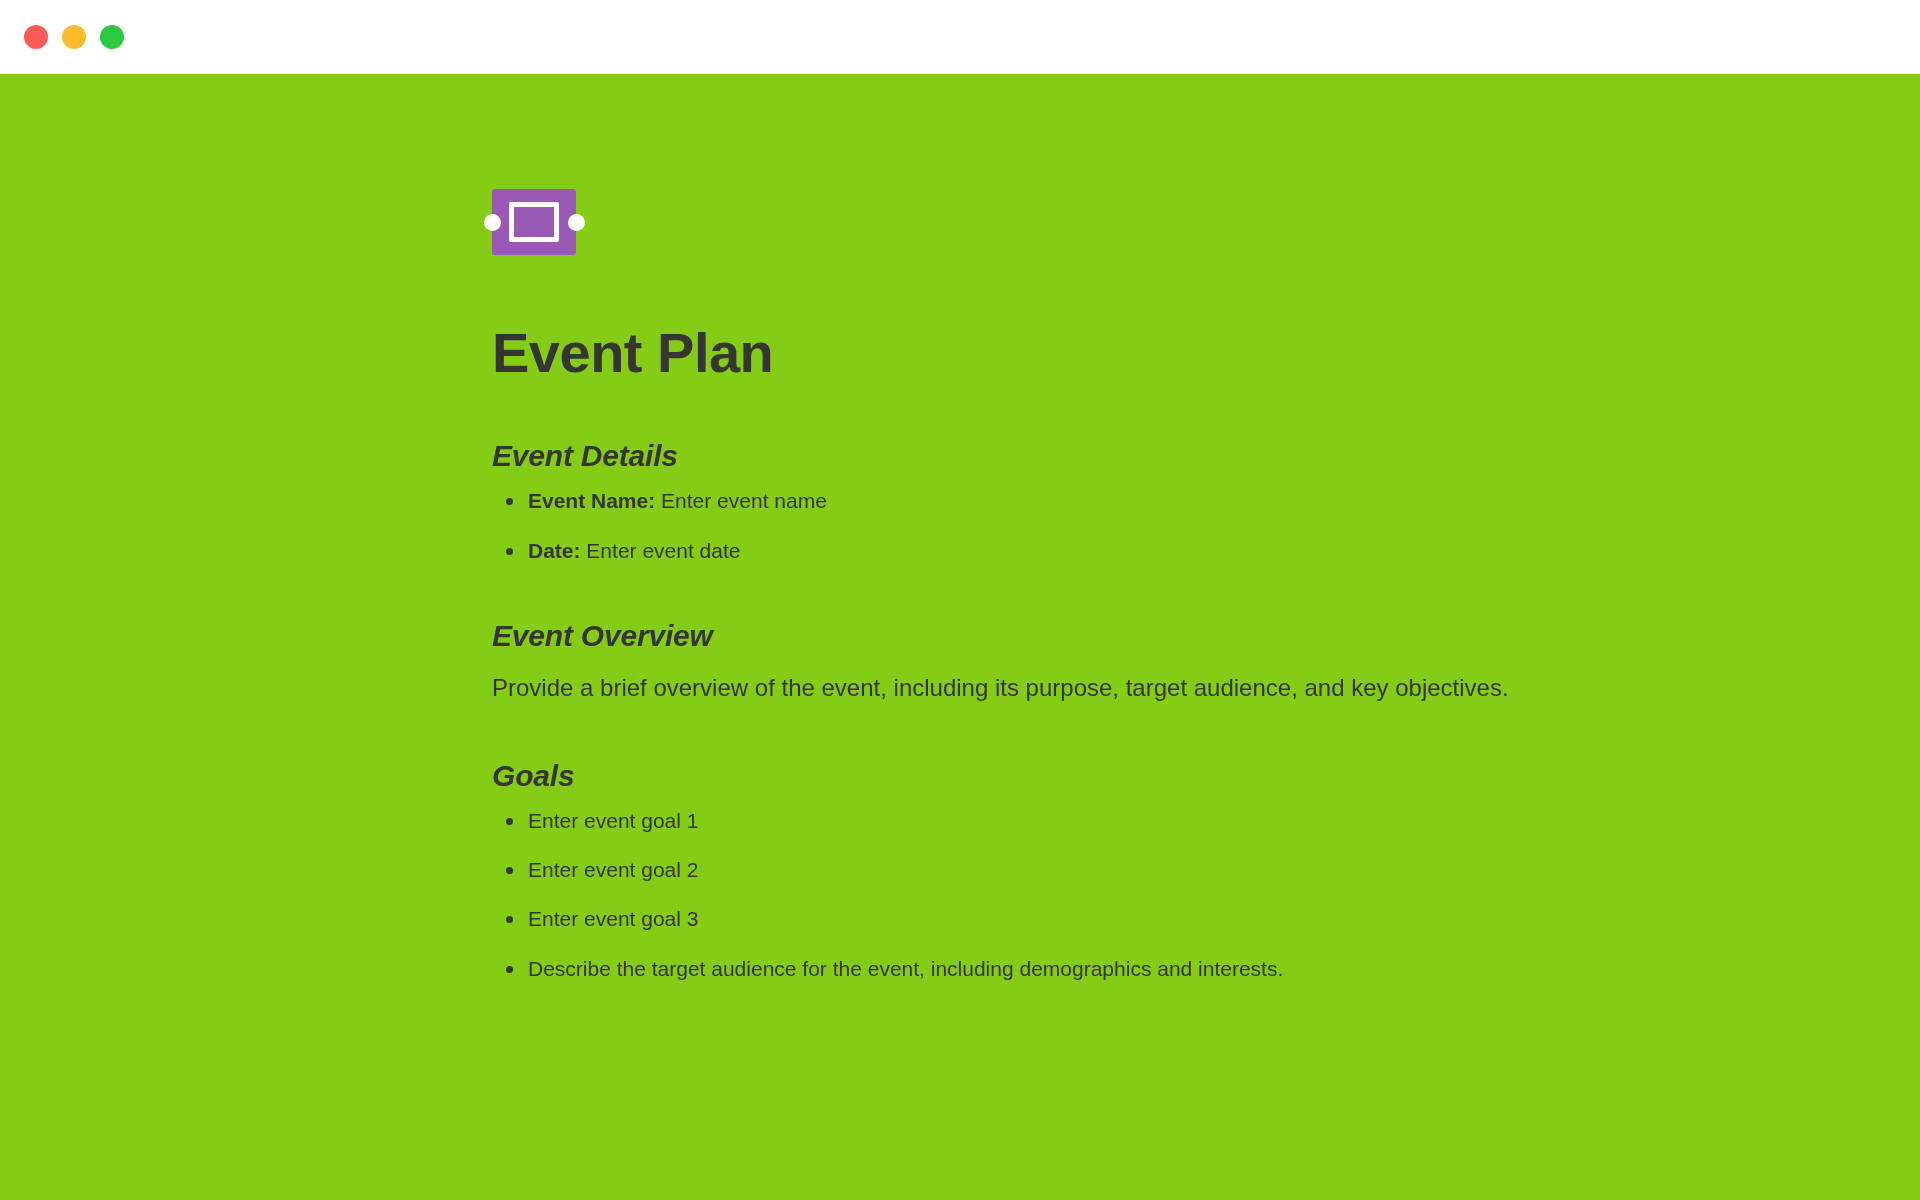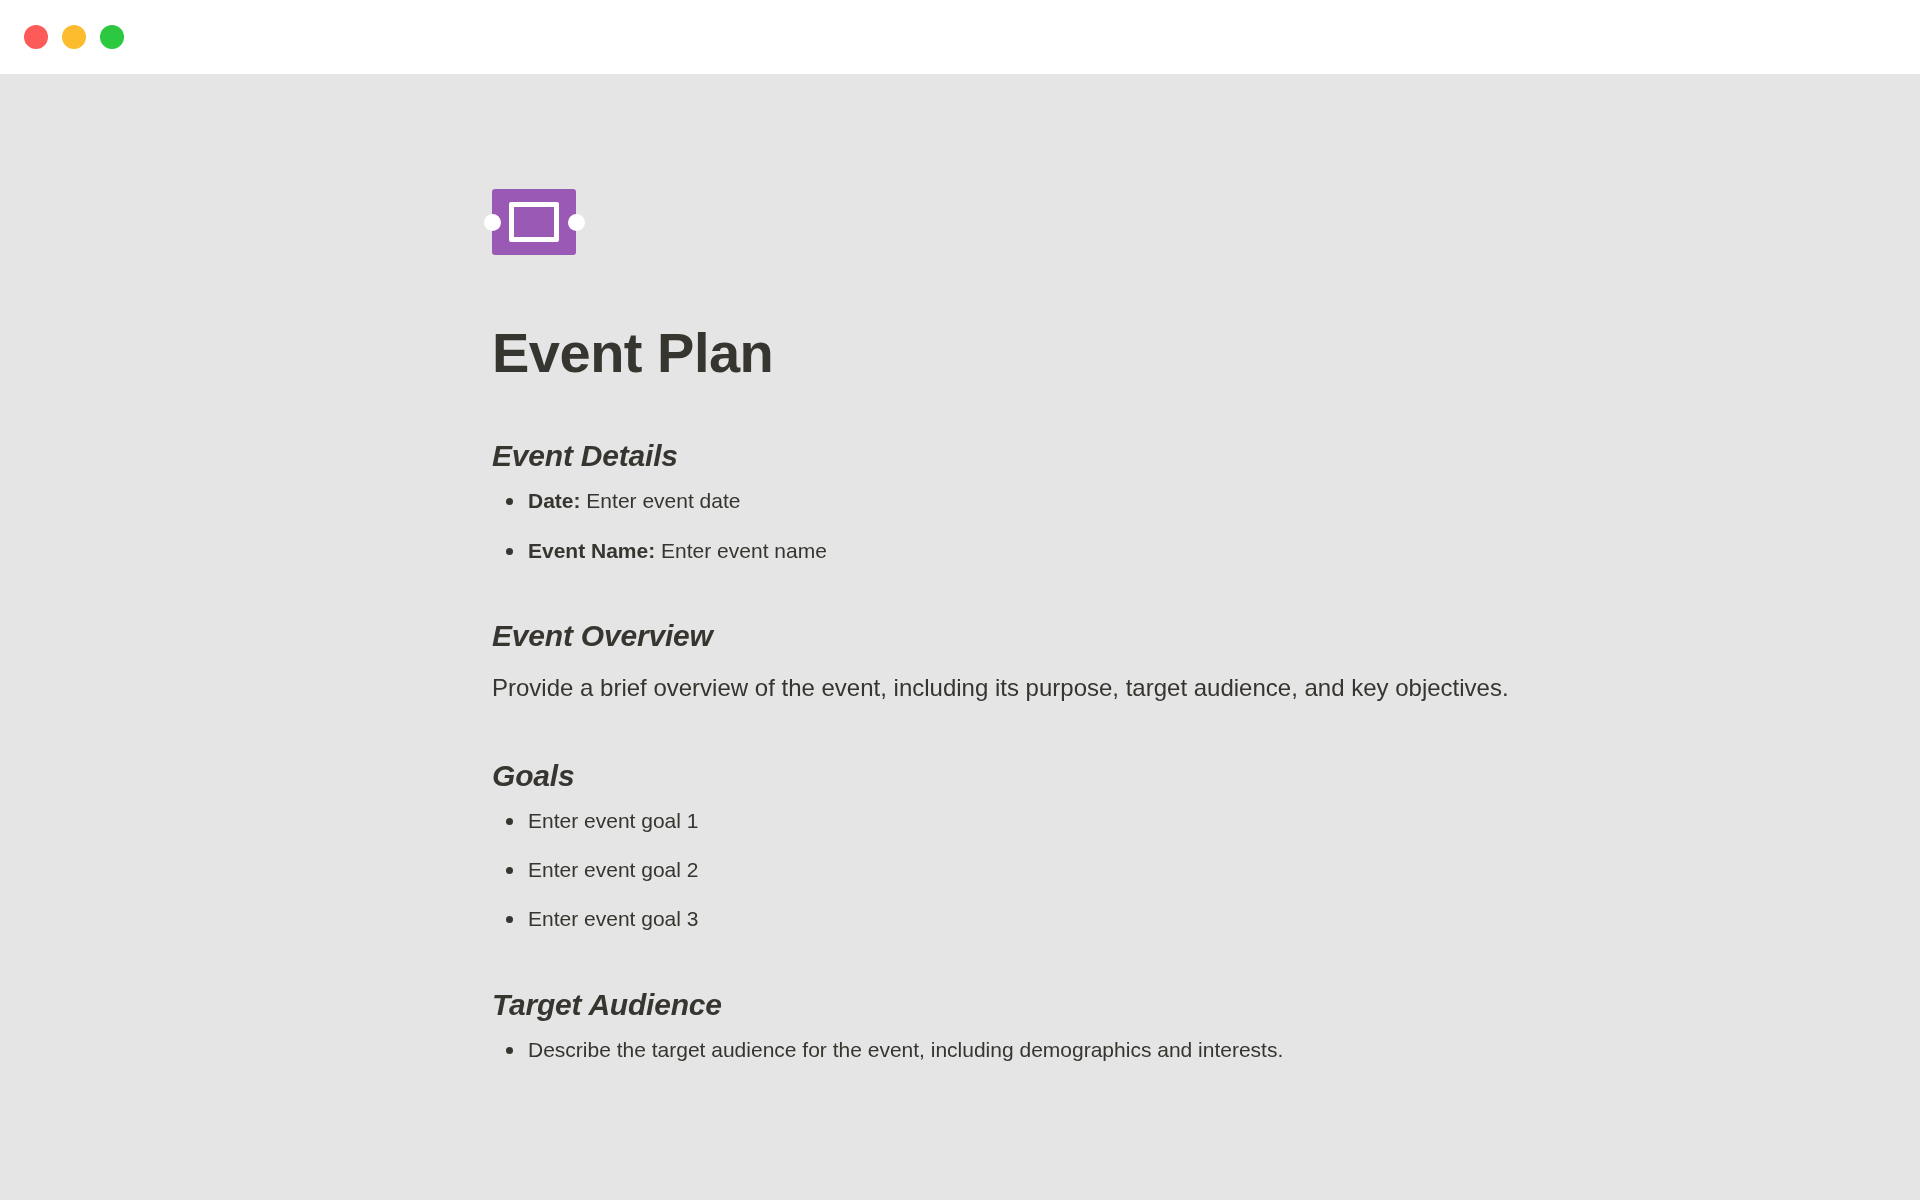--- a/index.html
+++ b/index.html
@@ -9,21 +9,21 @@
     width: 1920px;
     height: 1200px;
     background: #ffffff;
     font-family: "Liberation Sans", sans-serif;
     overflow: hidden;
   }
   .window {
     position: relative;
     width: 1920px;
     height: 1200px;
-    background: #e5e5e5;
+    background: #84cc16;
   }
   .titlebar {
     height: 74px;
     display: flex;
     align-items: center;
     padding-left: 24px;
     gap: 14px;
     background: #ffffff;
   }
   .dot {
@@ -144,46 +144,45 @@
       <div class="ticket-notch-l"></div>
       <div class="ticket-notch-r"></div>
       <div class="ticket-inner"></div>
     </div>
 
     <h1 class="doc-title">Event Plan</h1>
 
     <h2 class="section-title">Event Details</h2>
     <ul class="bullets">
       <li>
+        <span class="lbl">Event Name:</span>
+        <span>Enter event name</span>
+      </li>
+      <li>
         <span class="lbl">Date:</span>
         <span>Enter event date</span>
-      </li>
-      <li>
-        <span class="lbl">Event Name:</span>
-        <span>Enter event name</span>
       </li>
     </ul>
 
     <h2 class="section-title sec-gap-sm">Event Overview</h2>
     <p class="para">Provide a brief overview of the event, including its purpose, target audience, and key objectives.</p>
 
     <h2 class="section-title sec-gap-sm">Goals</h2>
     <ul class="bullets">
       <li>
         <span>Enter event goal 1</span>
       </li>
       <li>
         <span>Enter event goal 2</span>
       </li>
       <li>
         <span>Enter event goal 3</span>
       </li>
     </ul>
 
-    <h2 class="section-title sec-gap-sm">Target Audience</h2>
     <ul class="bullets">
       <li>
         <span>Describe the target audience for the event, including demographics and interests.</span>
       </li>
     </ul>
 
   </div>
 </div>
 
 </body></html>

